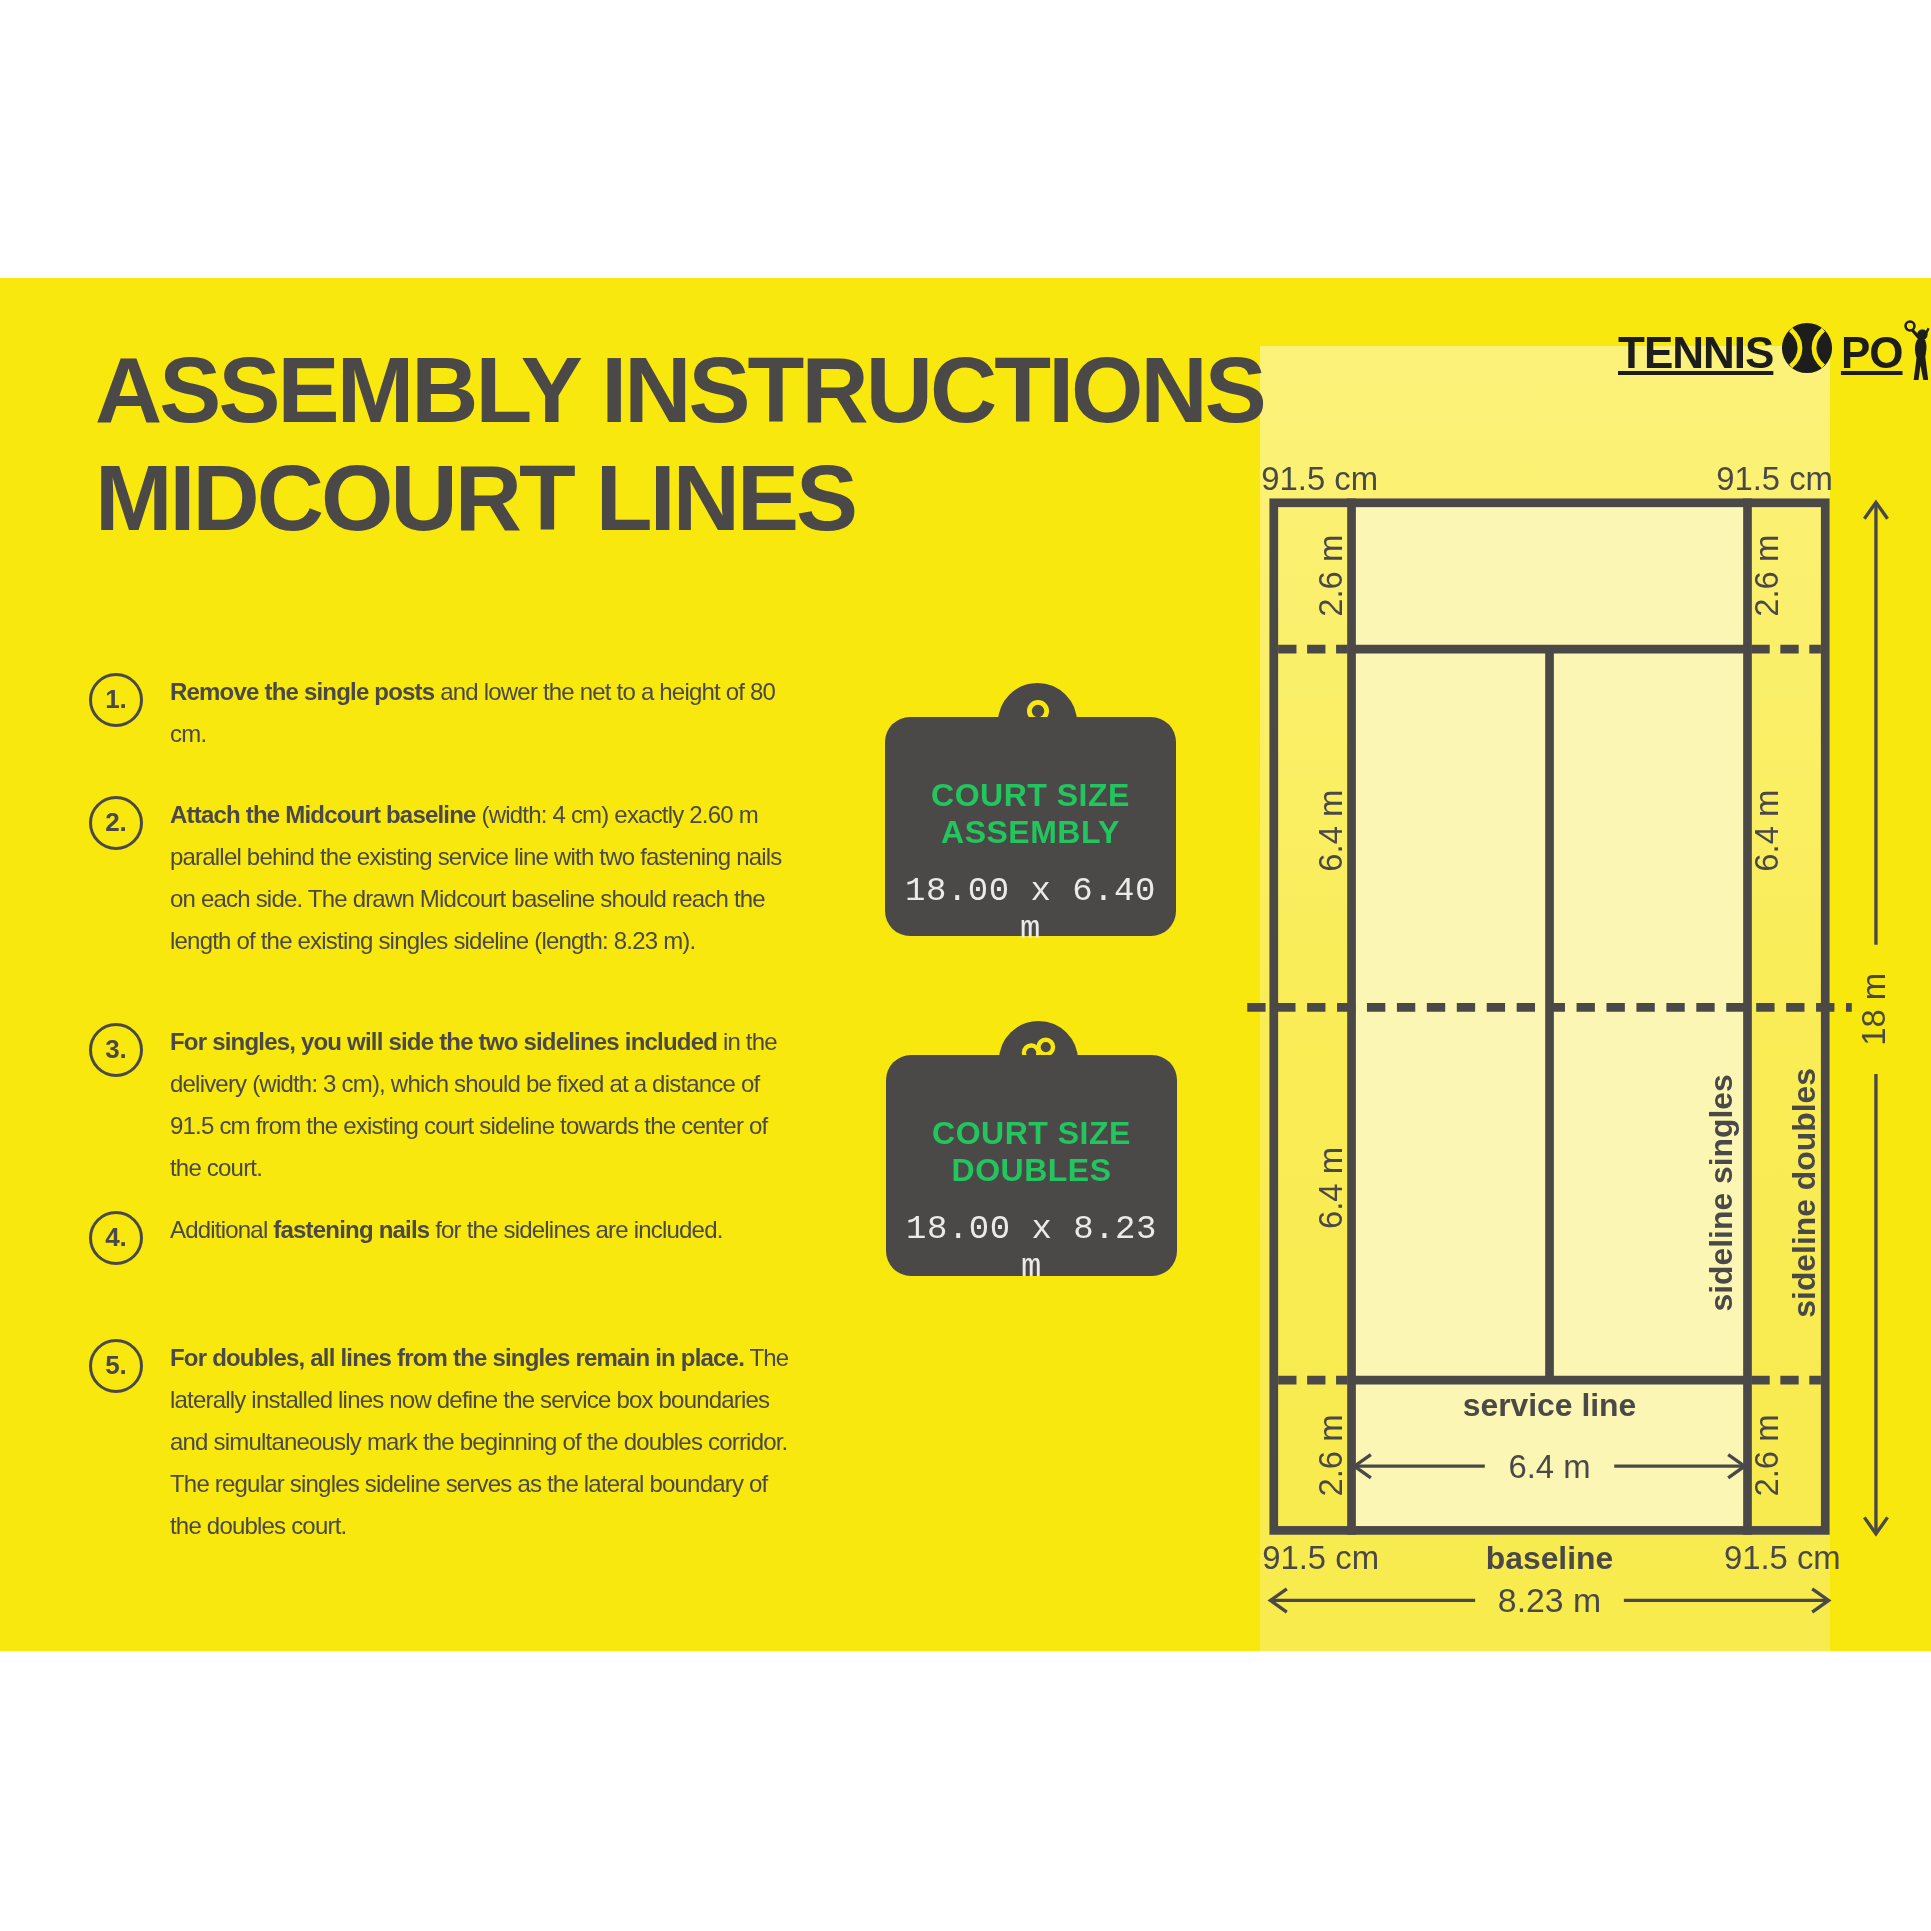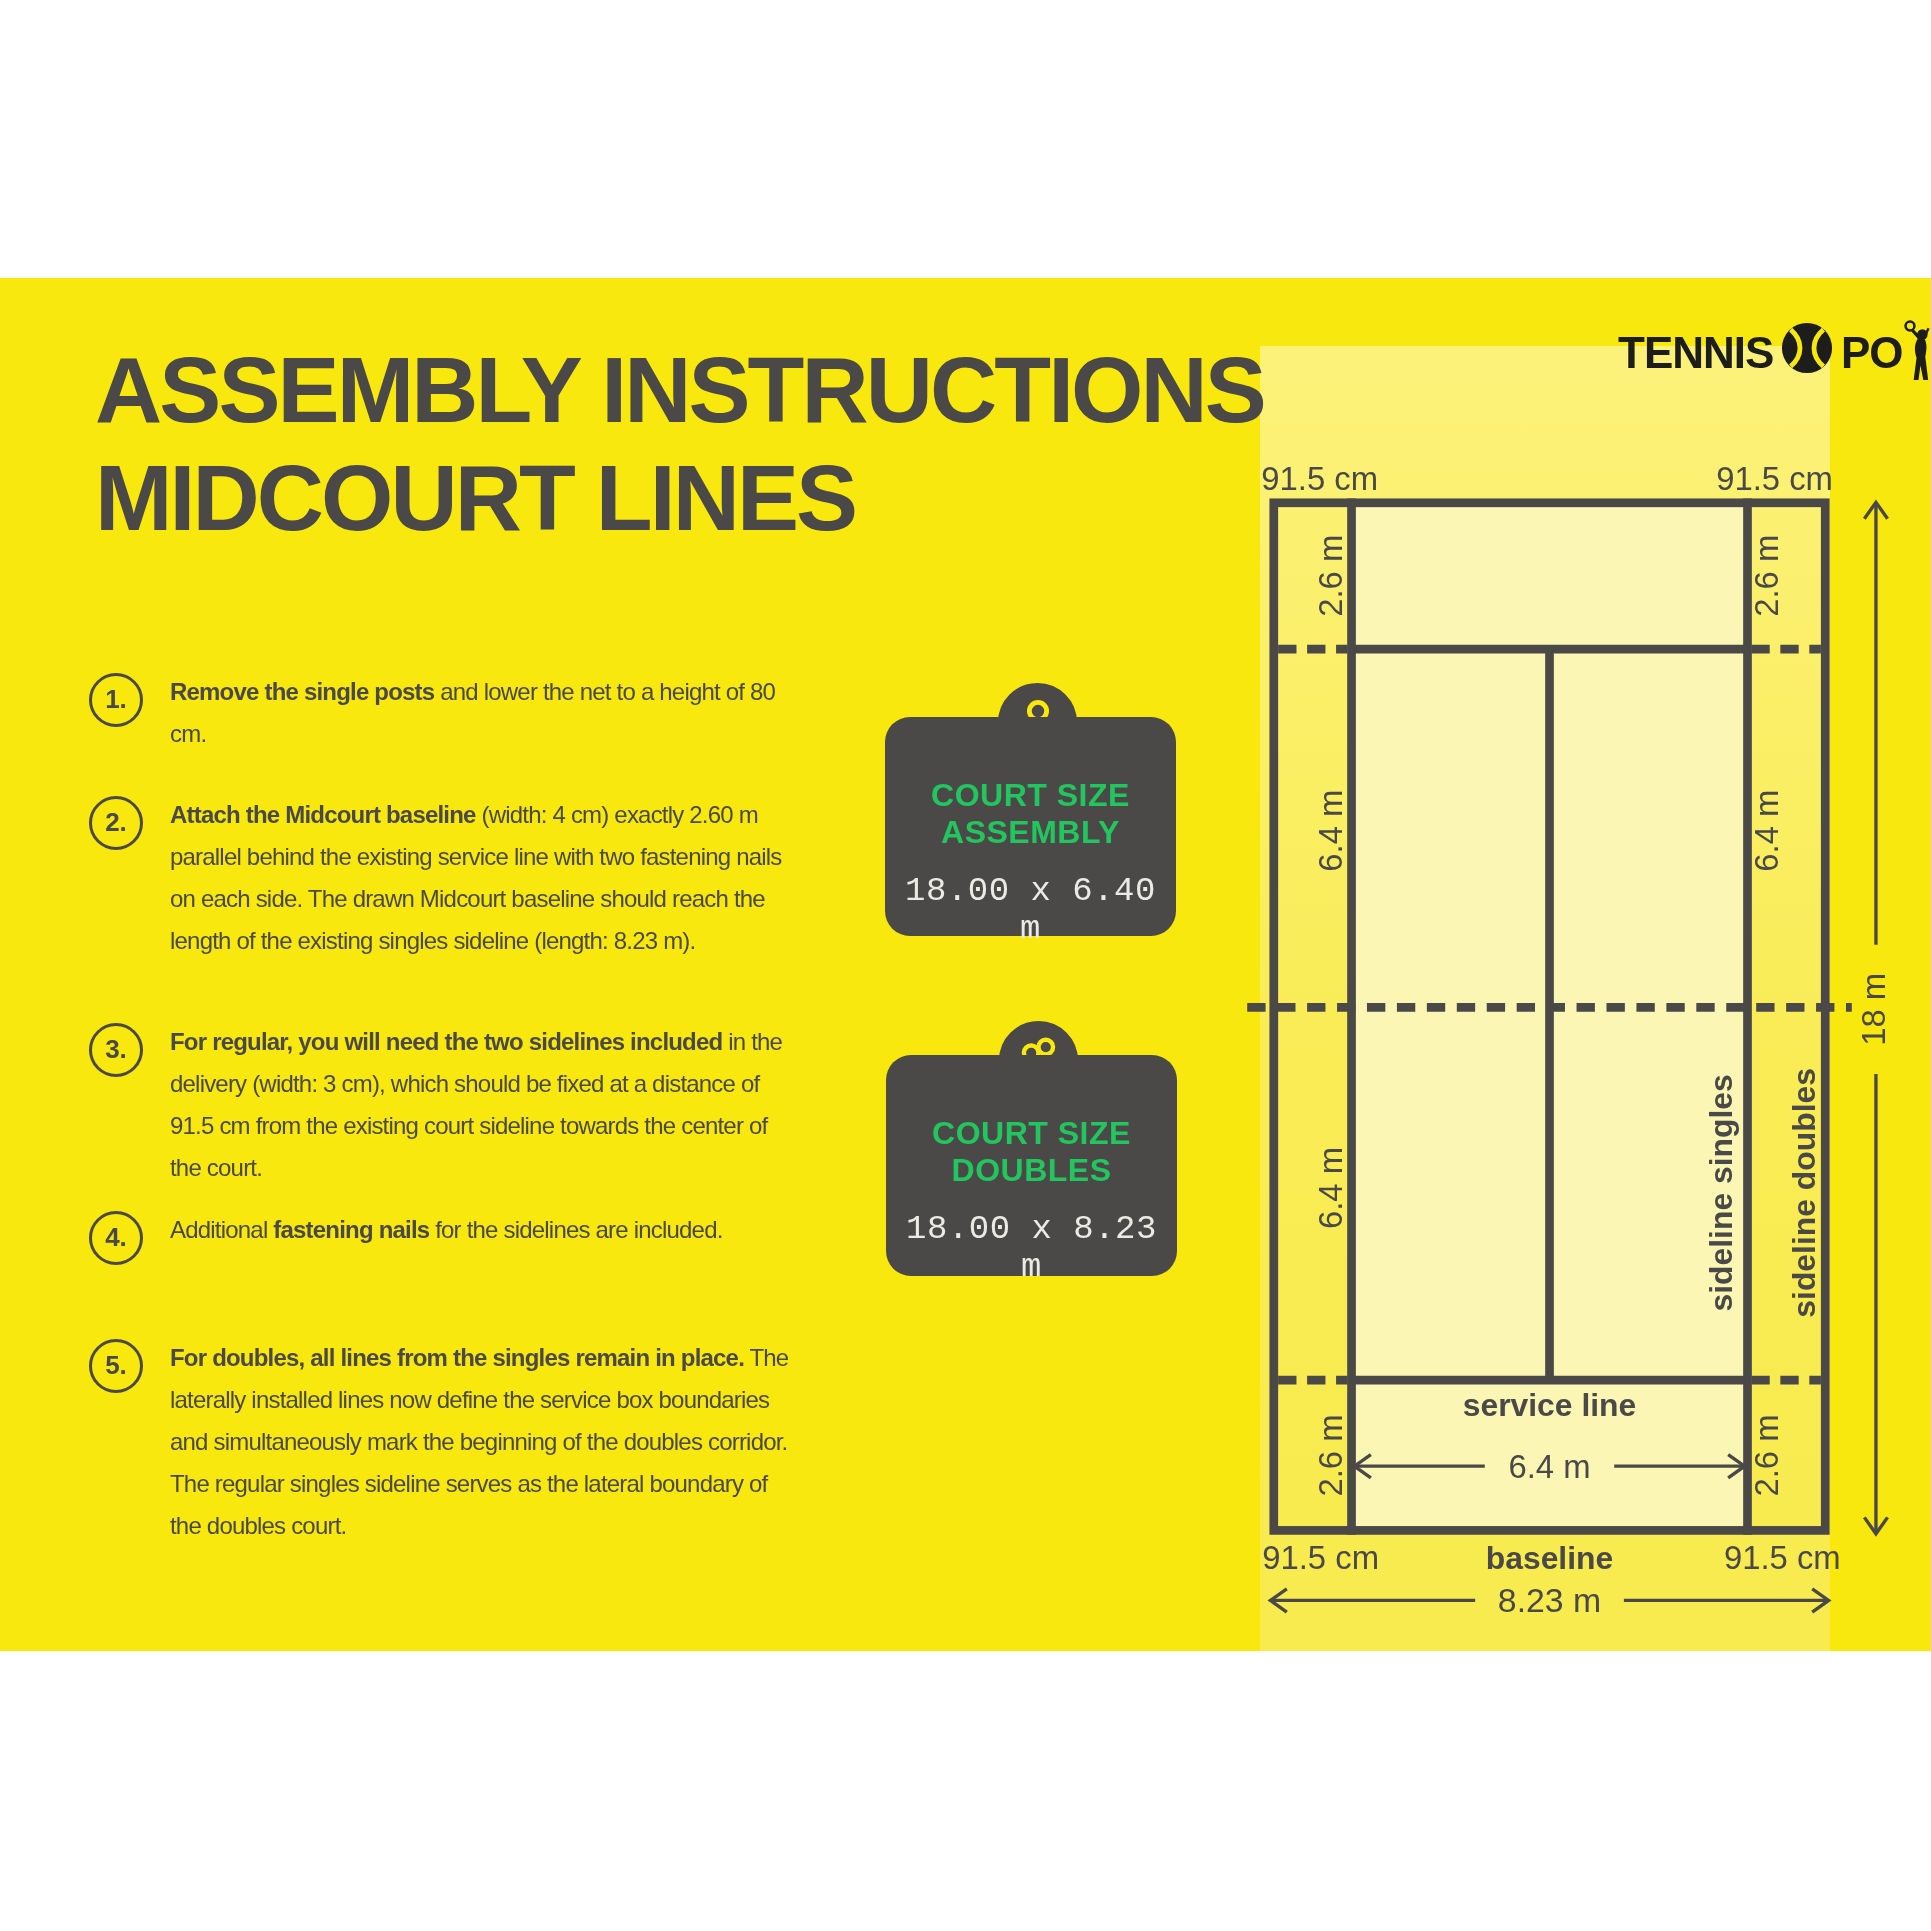--- a/index.html
+++ b/index.html
@@ -12,21 +12,21 @@
   .light-band{left:1260px;top:346px;width:570px;height:1305px;
       background:linear-gradient(180deg,#FCF27A 0%,#F9EC55 55%,#F8EB4E 100%);}
 
   
   .title{left:95px;top:336px;font-size:93px;line-height:108px;font-weight:800;
       letter-spacing:-2.9px;color:#4A4948;white-space:nowrap;}
 
   
   .logo{left:1618px;top:319px;height:68px;display:flex;align-items:center;
       color:#1D1D1B;font-weight:800;font-size:44px;letter-spacing:-1px;}
-  .logo .word{line-height:1;}
+  .logo .word{line-height:1;text-decoration:underline;}
   .logo .ball{margin:0 6.8px;}
   .logo .player{margin:0 1px -3.9px 1px;}
 
   
   .instr{left:0;top:0;width:734px;}
   .instr-item{position:absolute;left:89px;display:flex;align-items:flex-start;}
   .num-circle{flex:0 0 auto;width:48px;height:48px;border:3.9px solid #4A4948;
       border-radius:50%;display:flex;align-items:center;justify-content:center;
       font-size:26px;font-weight:700;margin-top:1.9px;}
   .instr-text{margin-left:27px;width:630px;font-size:24px;line-height:42px;
@@ -86,21 +86,21 @@
     <div class="instr-item" style="top: 671px;">
       <div class="num-circle">1.</div>
       <div class="instr-text"><b>Remove the single posts</b><span> and lower the net to a height of 80 cm.</span></div>
     </div>
     <div class="instr-item" style="top: 794px;">
       <div class="num-circle">2.</div>
       <div class="instr-text"><b>Attach the Midcourt baseline</b><span> (width: 4 cm) exactly 2.60 m parallel behind the existing service line with two fastening nails on each side. The drawn Midcourt baseline should reach the length of the existing singles sideline (length: 8.23 m).</span></div>
     </div>
     <div class="instr-item" style="top: 1021px;">
       <div class="num-circle">3.</div>
-      <div class="instr-text"><b>For regular, you will need the two sidelines included</b><span> in the delivery (width: 3 cm), which should be fixed at a distance of 91.5 cm from the existing court sideline towards the center of the court.</span></div>
+      <div class="instr-text"><b>For singles, you will side the two sidelines included</b><span> in the delivery (width: 3 cm), which should be fixed at a distance of 91.5 cm from the existing court sideline towards the center of the court.</span></div>
     </div>
     <div class="instr-item" style="top: 1209px;">
       <div class="num-circle">4.</div>
       <div class="instr-text"><span>Additional </span><b>fastening nails</b><span> for the sidelines are included.</span></div>
     </div>
     <div class="instr-item" style="top: 1337px;">
       <div class="num-circle">5.</div>
       <div class="instr-text"><b>For doubles, all lines from the singles remain in place.</b><span> The laterally installed lines now define the service box boundaries and simultaneously mark the beginning of the doubles corridor. The regular singles sideline serves as the lateral boundary of the doubles court.</span></div>
     </div>
   </div>

